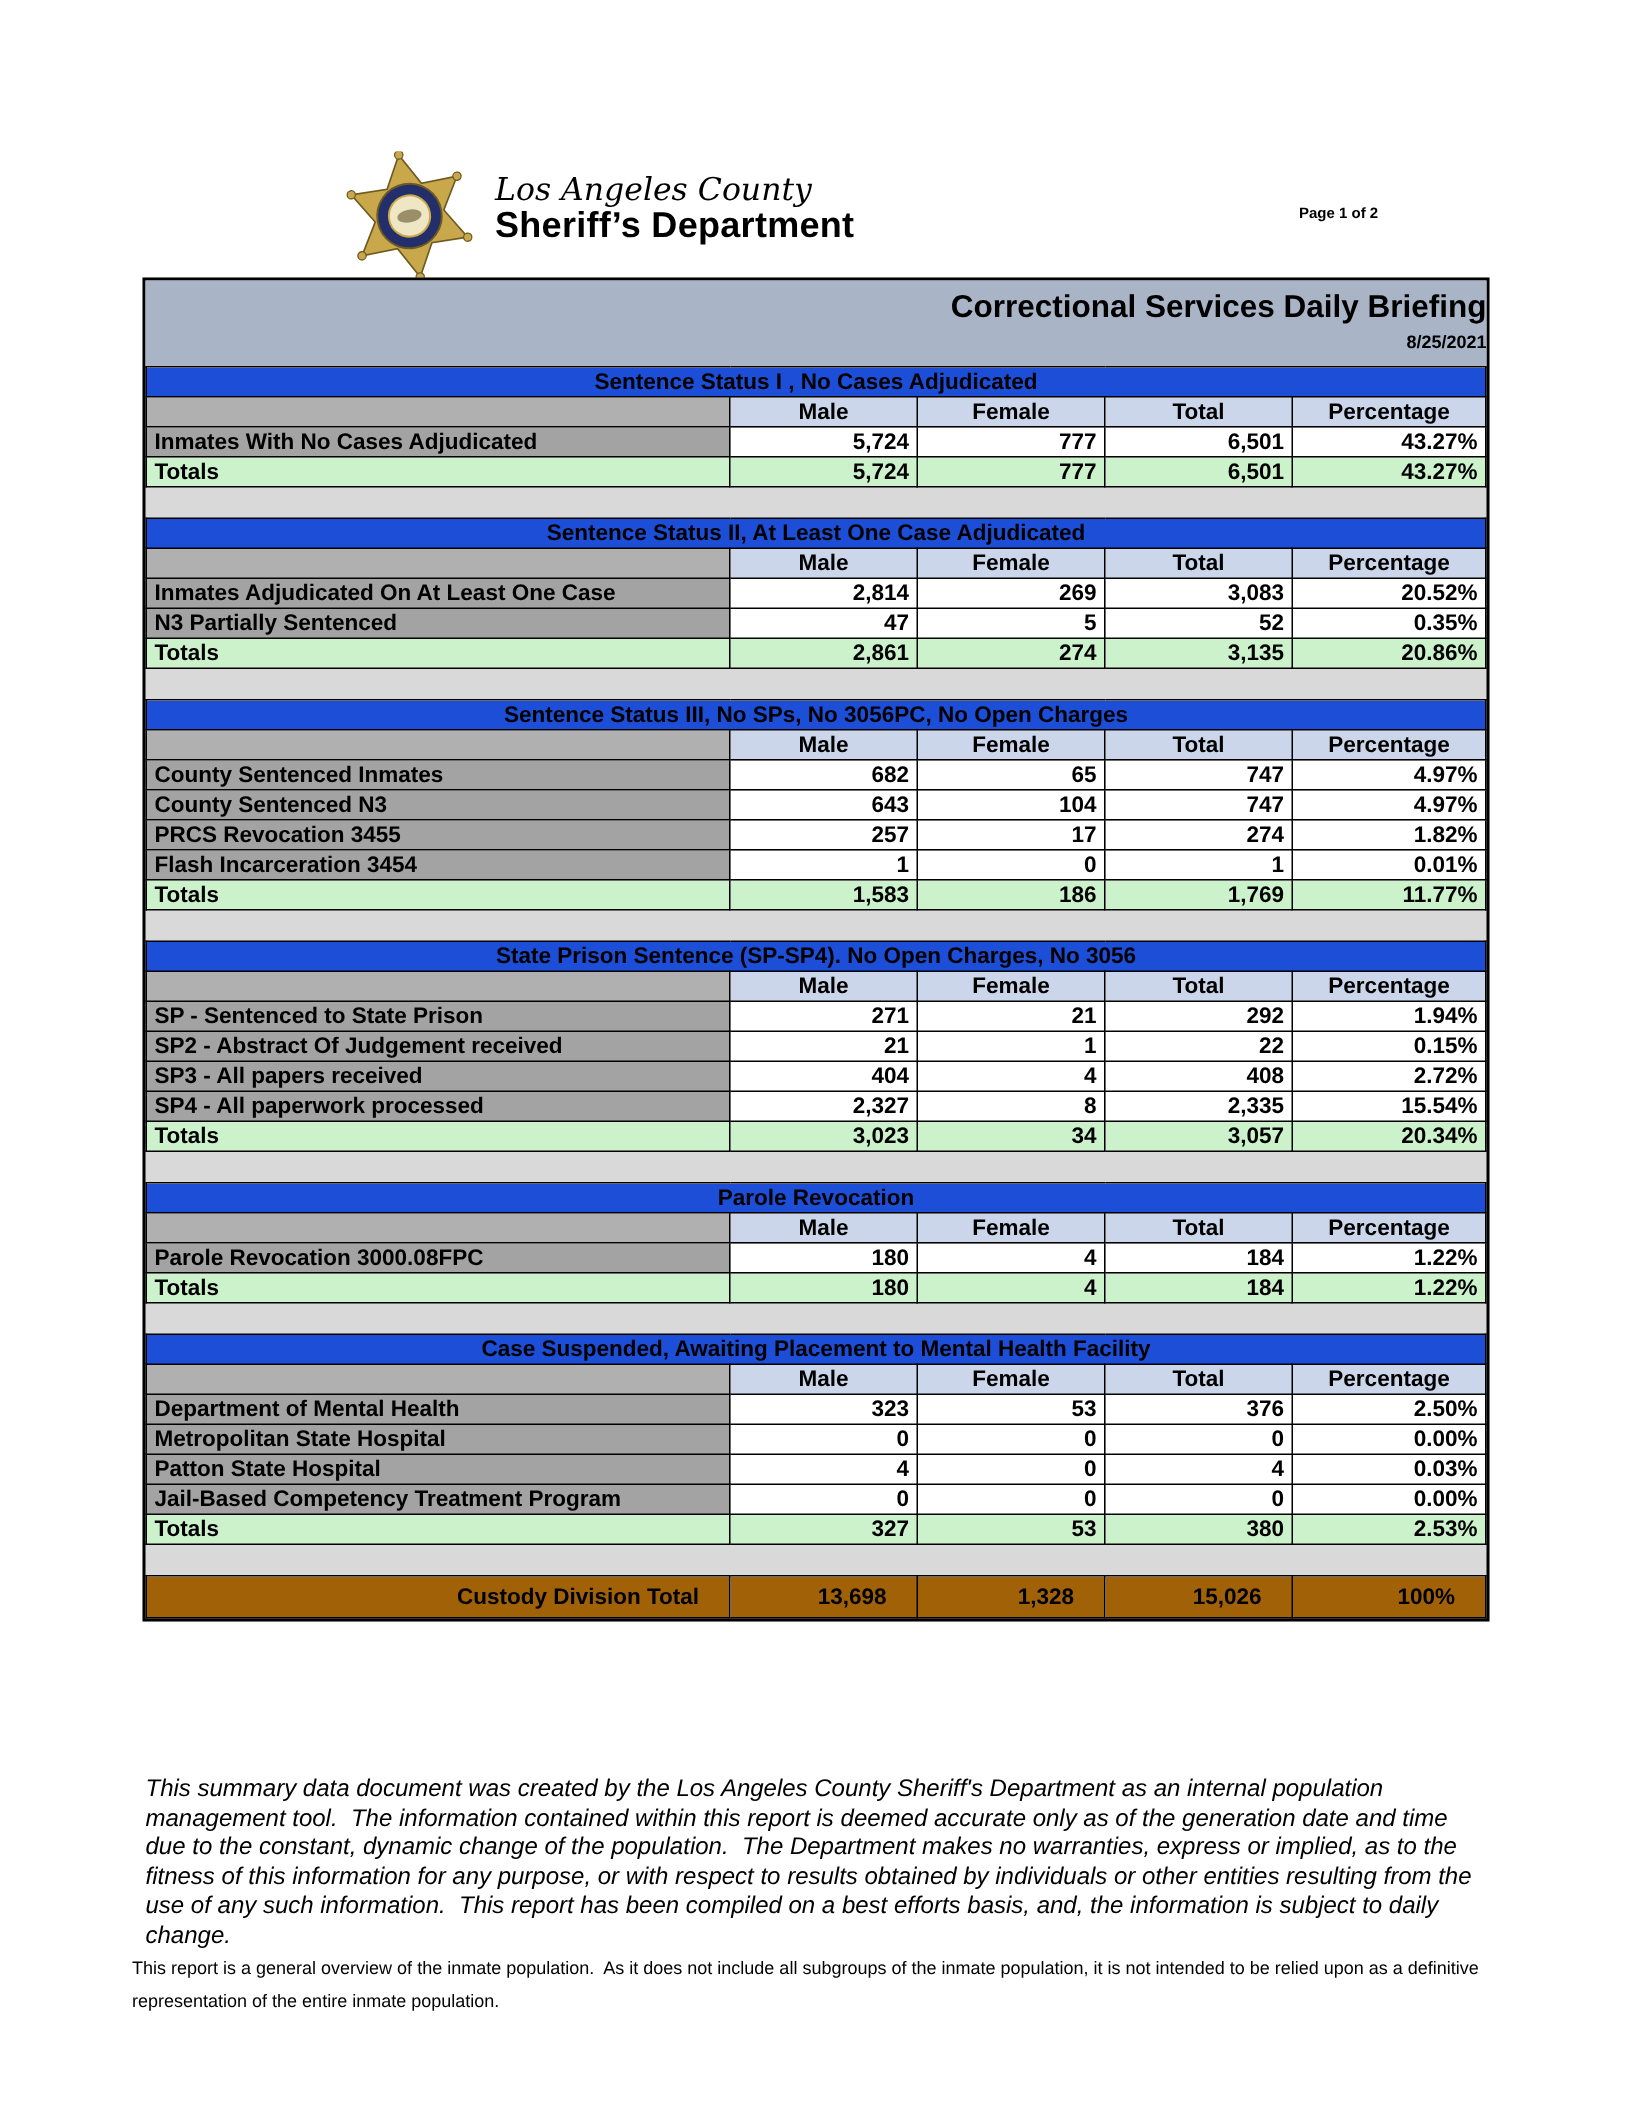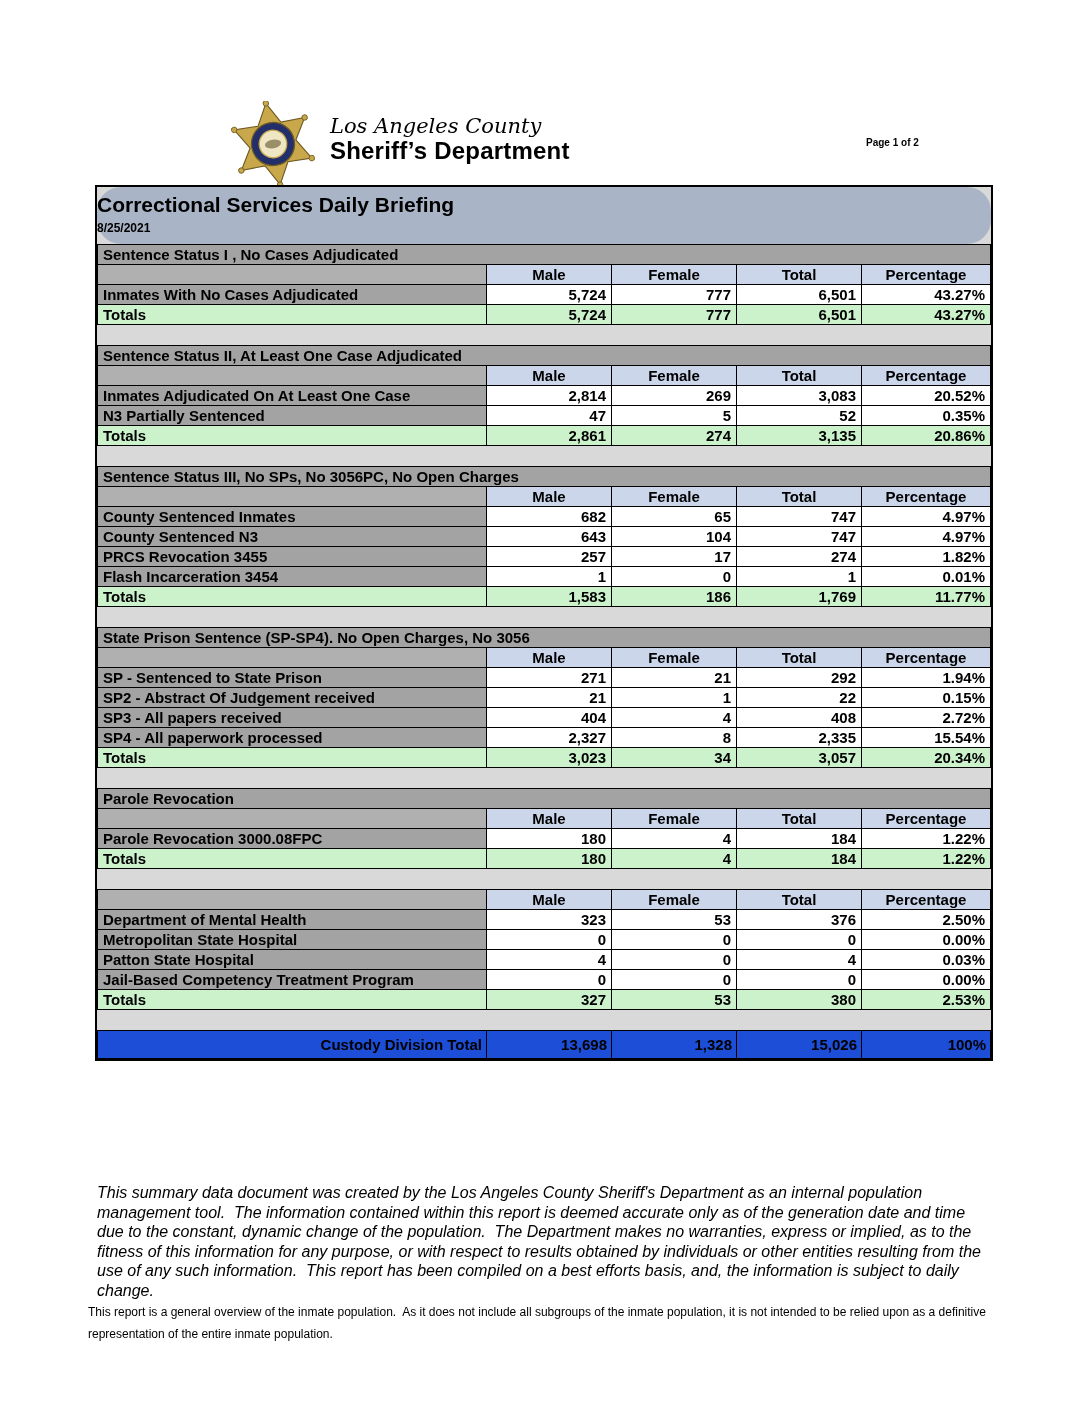--- a/index.html
+++ b/index.html
@@ -12,39 +12,39 @@
   .badge{width:86px;height:86px;flex:0 0 auto;}
   .logo-text{margin-left:14px;padding-top:14px;}
   .logo-county{font-family:"DejaVu Serif",serif;font-style:italic;font-size:21px;line-height:23px;}
   .logo-dept{font-weight:900;font-size:24px;line-height:26px;letter-spacing:0.2px;}
   .page-num{position:absolute;top:137px;left:866px;font-size:10px;font-weight:bold;}
   
   .report{
     position:absolute;top:185px;left:95px;width:898px;box-sizing:border-box;
     border:2px solid #000;background:#D9D9D9;
   }
-  .banner{background:#A9B5C6;text-align:left;padding:5px 0 6px 0;border-radius:24px;}
+  .banner{background:#A9B5C6;text-align:right;padding:5px 0 6px 0;}
   .banner-title{font-size:21px;font-weight:bold;line-height:26px;}
   .banner-date{font-size:12px;font-weight:bold;line-height:19px;margin-top:1px;}
   table.sec{width:100%;border-collapse:collapse;table-layout:fixed;}
   table.sec td{
     border:1px solid #000;font-weight:bold;font-size:15px;
     padding:1px 5px;height:20px;box-sizing:border-box;
     white-space:nowrap;overflow:hidden;
   }
-  td.stitle{background:#a3a3a3;font-size:17.5px;height:26px;padding-left:7px;text-align:left;}
+  td.stitle{background:#1d4ed8;font-size:17.5px;height:26px;padding-left:7px;text-align:center;}
   td.hleft{background:#B0B0B0;}
   td.hcol{background:#CBD6EA;text-align:center;}
   td.lbl{background:#a3a3a3;text-align:left;}
   td.num{background:#fff;text-align:right;}
   tr.totals td{background:#CCF2CC;}
   td.tlabel{}
   .gap{height:20px;}
-  table.grand td{background:#1d4ed8;height:28px;border:1px solid #000;box-sizing:border-box;
-    font-weight:bold;white-space:nowrap;overflow:hidden;padding:1px 4px;}
+  table.grand td{background:#a16207;height:28px;border:1px solid #000;box-sizing:border-box;
+    font-weight:bold;white-space:nowrap;overflow:hidden;padding:1px 20px;}
   td.glbl{text-align:right;font-size:19px;}
   td.gnum{text-align:right;font-size:15.5px;}
   
   .disclaimer{
     position:absolute;top:1183px;left:97px;width:893px;margin:0;
     font-style:italic;font-size:16px;line-height:19.5px;white-space:pre-wrap;
   }
   .footnote{
     position:absolute;top:1301px;left:88px;width:908px;margin:0;
     font-size:12px;line-height:22px;white-space:pre-wrap;
@@ -314,20 +314,23 @@
       <table class="sec">
         <colgroup>
           <col style="width: 389px;">
           <col style="width: 125px;">
           <col style="width: 125px;">
           <col style="width: 125px;">
           <col>
         </colgroup>
         <tbody>
           <tr>
+            <td class="stitle" colspan="5">Case Suspended, Awaiting Placement to Mental Health Facility</td>
+          </tr>
+          <tr>
             <td class="hleft"></td>
             <td class="hcol">Male</td>
             <td class="hcol">Female</td>
             <td class="hcol">Total</td>
             <td class="hcol">Percentage</td>
           </tr>
           <tr>
             <td class="lbl">Department of Mental Health</td>
             <td class="num">323</td>
             <td class="num">53</td>

